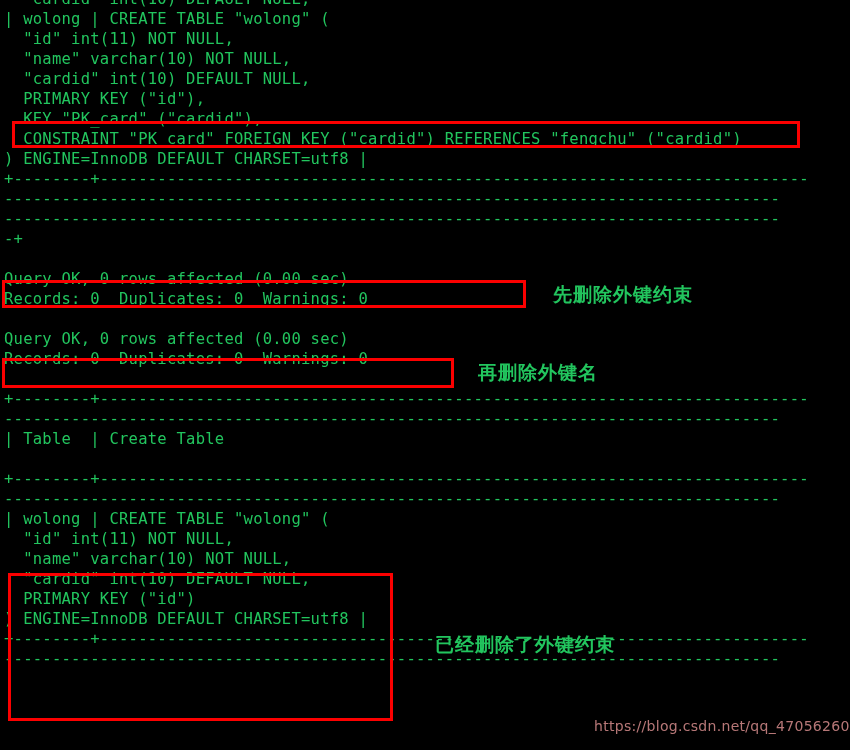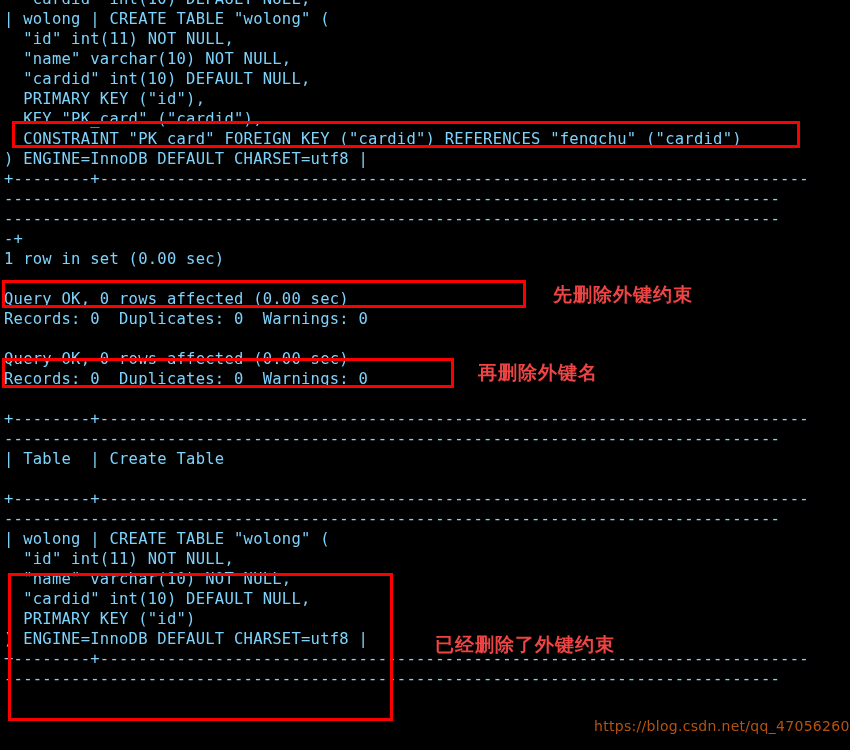--- a/index.html
+++ b/index.html
@@ -21,21 +21,21 @@
     top: -11px;
     width: 850px;
     padding: 0;
     margin: 0;
   }
   .line {
     height: 20px;
     line-height: 20px;
     font-size: 15.5px;
     letter-spacing: 0.25px;
-    color: #7dd3fc;
+    color: #22c55e;
     white-space: pre;
     padding-left: 4px;
     font-family: "DejaVu Sans Mono", "Liberation Mono", monospace;
   }
   .line.blank { color: transparent; }
 
   
   .redbox {
     position: absolute;
     border: 3px solid #fc0000;
@@ -43,39 +43,39 @@
     pointer-events: none;
     background: transparent;
   }
   #box-constraint { left: 12px;  top: 121px; width: 788px; height: 27px; }
   #box-cmd1       { left: 2px;   top: 280px; width: 524px; height: 28px; }
   #box-cmd2       { left: 2px;   top: 358px; width: 452px; height: 30px; }
   #box-result     { left: 8px;   top: 573px; width: 385px; height: 148px; }
 
   .annot {
     position: absolute;
-    color: #ef4444;
+    color: #22c55e;
     font-family: "DejaVu Sans", "Liberation Sans", sans-serif;
     font-size: 19px;
     font-weight: 700;
     line-height: 22px;
     white-space: nowrap;
     letter-spacing: 1px;
   }
   #annot-1 { left: 553px; top: 283px; }
   #annot-2 { left: 478px; top: 361px; }
   #annot-3 { left: 435px; top: 633px; }
 
   .watermark {
     position: absolute;
     left: 594px;
     top: 718px;
     font-family: "DejaVu Sans", "Liberation Sans", sans-serif;
     font-size: 14px;
-    color: #f97316;
+    color: #fca5a5;
     opacity: 0.72;
     white-space: nowrap;
     letter-spacing: 0.3px;
   }
 </style>
 </head>
 <body>
 
 <div id="screen">
 
@@ -86,21 +86,20 @@
     <div class="line">  "name" varchar(10) NOT NULL,</div>
     <div class="line">  "cardid" int(10) DEFAULT NULL,</div>
     <div class="line">  PRIMARY KEY ("id"),</div>
     <div class="line">  KEY "PK_card" ("cardid"),</div>
     <div class="line">  CONSTRAINT "PK_card" FOREIGN KEY ("cardid") REFERENCES "fengchu" ("cardid")</div>
     <div class="line">) ENGINE=InnoDB DEFAULT CHARSET=utf8 |</div>
     <div class="line">+--------+--------------------------------------------------------------------------</div>
     <div class="line">---------------------------------------------------------------------------------</div>
     <div class="line">---------------------------------------------------------------------------------</div>
     <div class="line">-+</div>
-    <div class="line">1 row in set (0.00 sec)</div>
     <div class="line blank"></div>
     <div class="line">Query OK, 0 rows affected (0.00 sec)</div>
     <div class="line">Records: 0  Duplicates: 0  Warnings: 0</div>
     <div class="line blank"></div>
     <div class="line">Query OK, 0 rows affected (0.00 sec)</div>
     <div class="line">Records: 0  Duplicates: 0  Warnings: 0</div>
     <div class="line blank"></div>
     <div class="line">+--------+--------------------------------------------------------------------------</div>
     <div class="line">---------------------------------------------------------------------------------</div>
     <div class="line">| Table  | Create Table</div>

